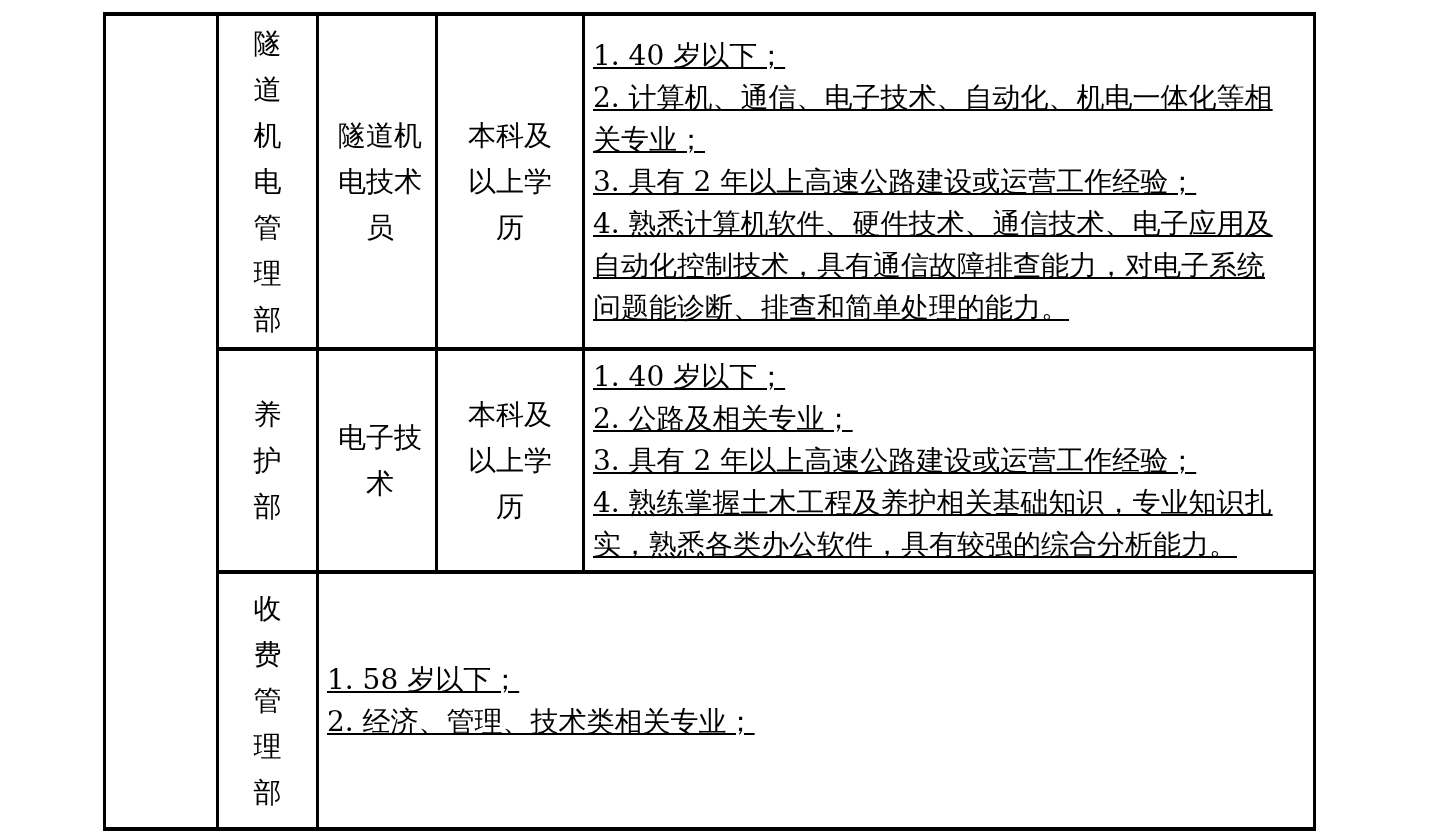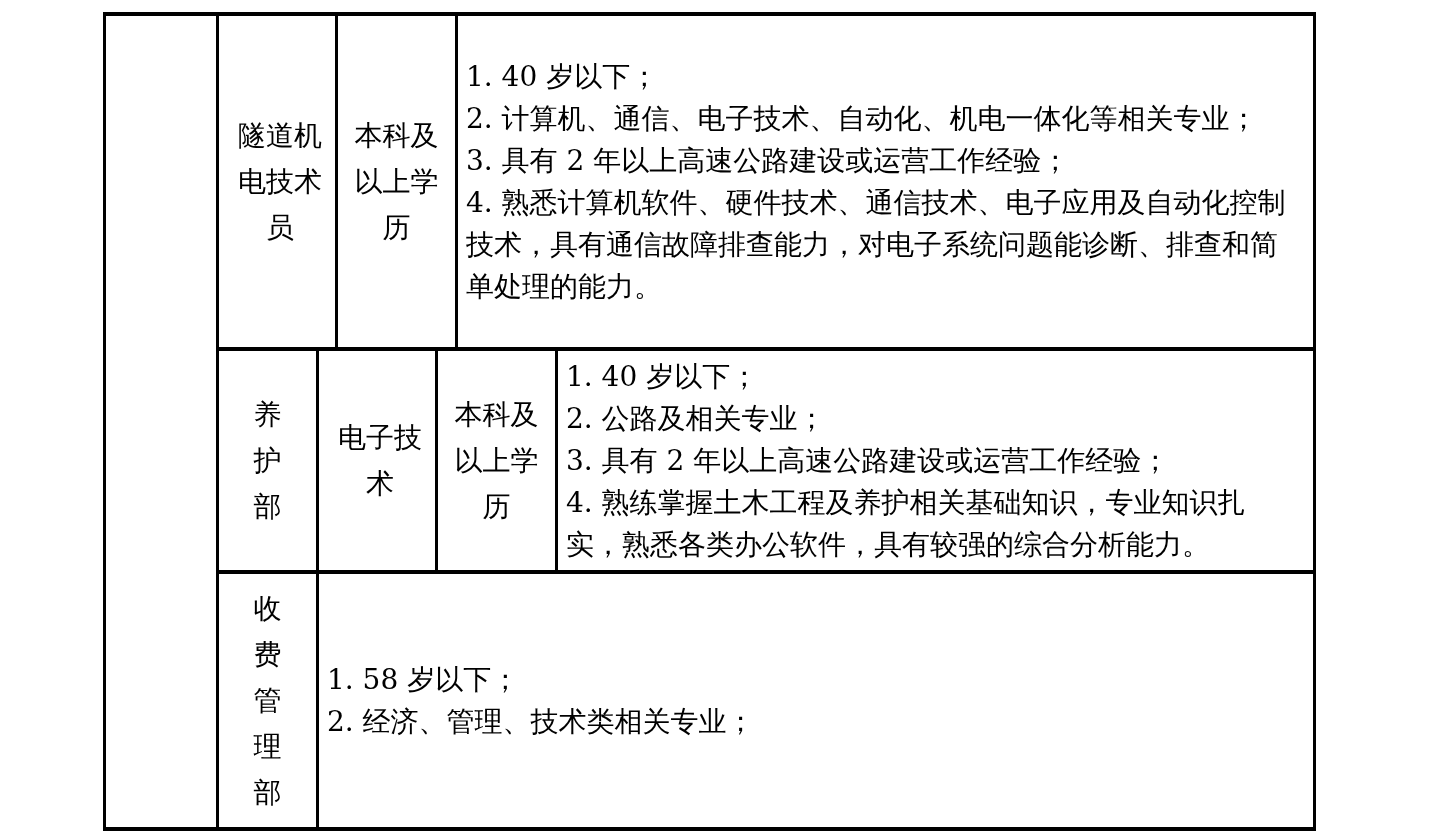--- a/index.html
+++ b/index.html
@@ -42,21 +42,21 @@
   .row-2 { flex:1; }
   .cell {
     border-right:3px solid #000;
     display:flex;
     align-items:center;
     justify-content:center;
     overflow:hidden;
   }
   .col-dept { width:100px; flex:none; }
   .col-pos  { width:119px; flex:none;padding-left:6px; }
-  .col-edu  { width:120px; flex:none; }
+  .col-edu  { width:147px; flex:none; }
   .col-req  {
     flex:1;
     border-right:none;
     flex-direction:column;
     align-items:stretch;
     justify-content:center;
     padding:0 22px 0 8px;
   }
   
   .vtext {
@@ -71,33 +71,37 @@
     display:block;
     width:3.3em;
     line-height:46px;
     text-align:center;
     word-break:break-all;
   }
   .req-item {
     line-height:42px;
     text-align:left;
     word-break:break-all;
+    text-decoration:underline;
   }
 </style>
 </head>
 <body>
 
 <div class="page">
   <div class="jobs-table">
 
     <div class="group-col"></div>
 
     <div class="rows">
 
       <div class="row row-0">
+        <div class="cell col-dept">
+          <span class="vtext">隧道机电管理部</span>
+        </div>
         <div class="cell col-pos">
           <span class="wrap3">隧道机电技术员</span>
         </div>
         <div class="cell col-edu">
           <span class="wrap3">本科及以上学历</span>
         </div>
         <div class="cell col-req">
           <p class="req-item">1. 40 岁以下；</p>
           <p class="req-item">2. 计算机、通信、电子技术、自动化、机电一体化等相关专业；</p>
           <p class="req-item">3. 具有 2 年以上高速公路建设或运营工作经验；</p>

